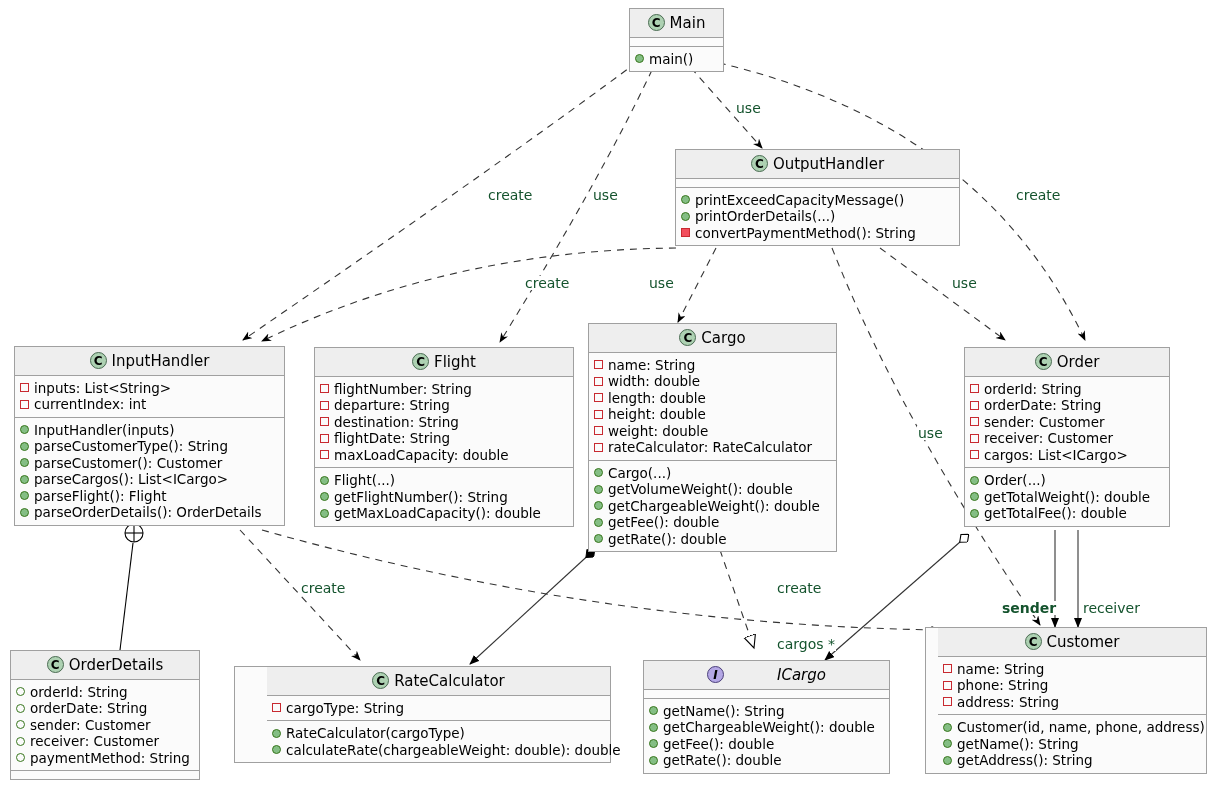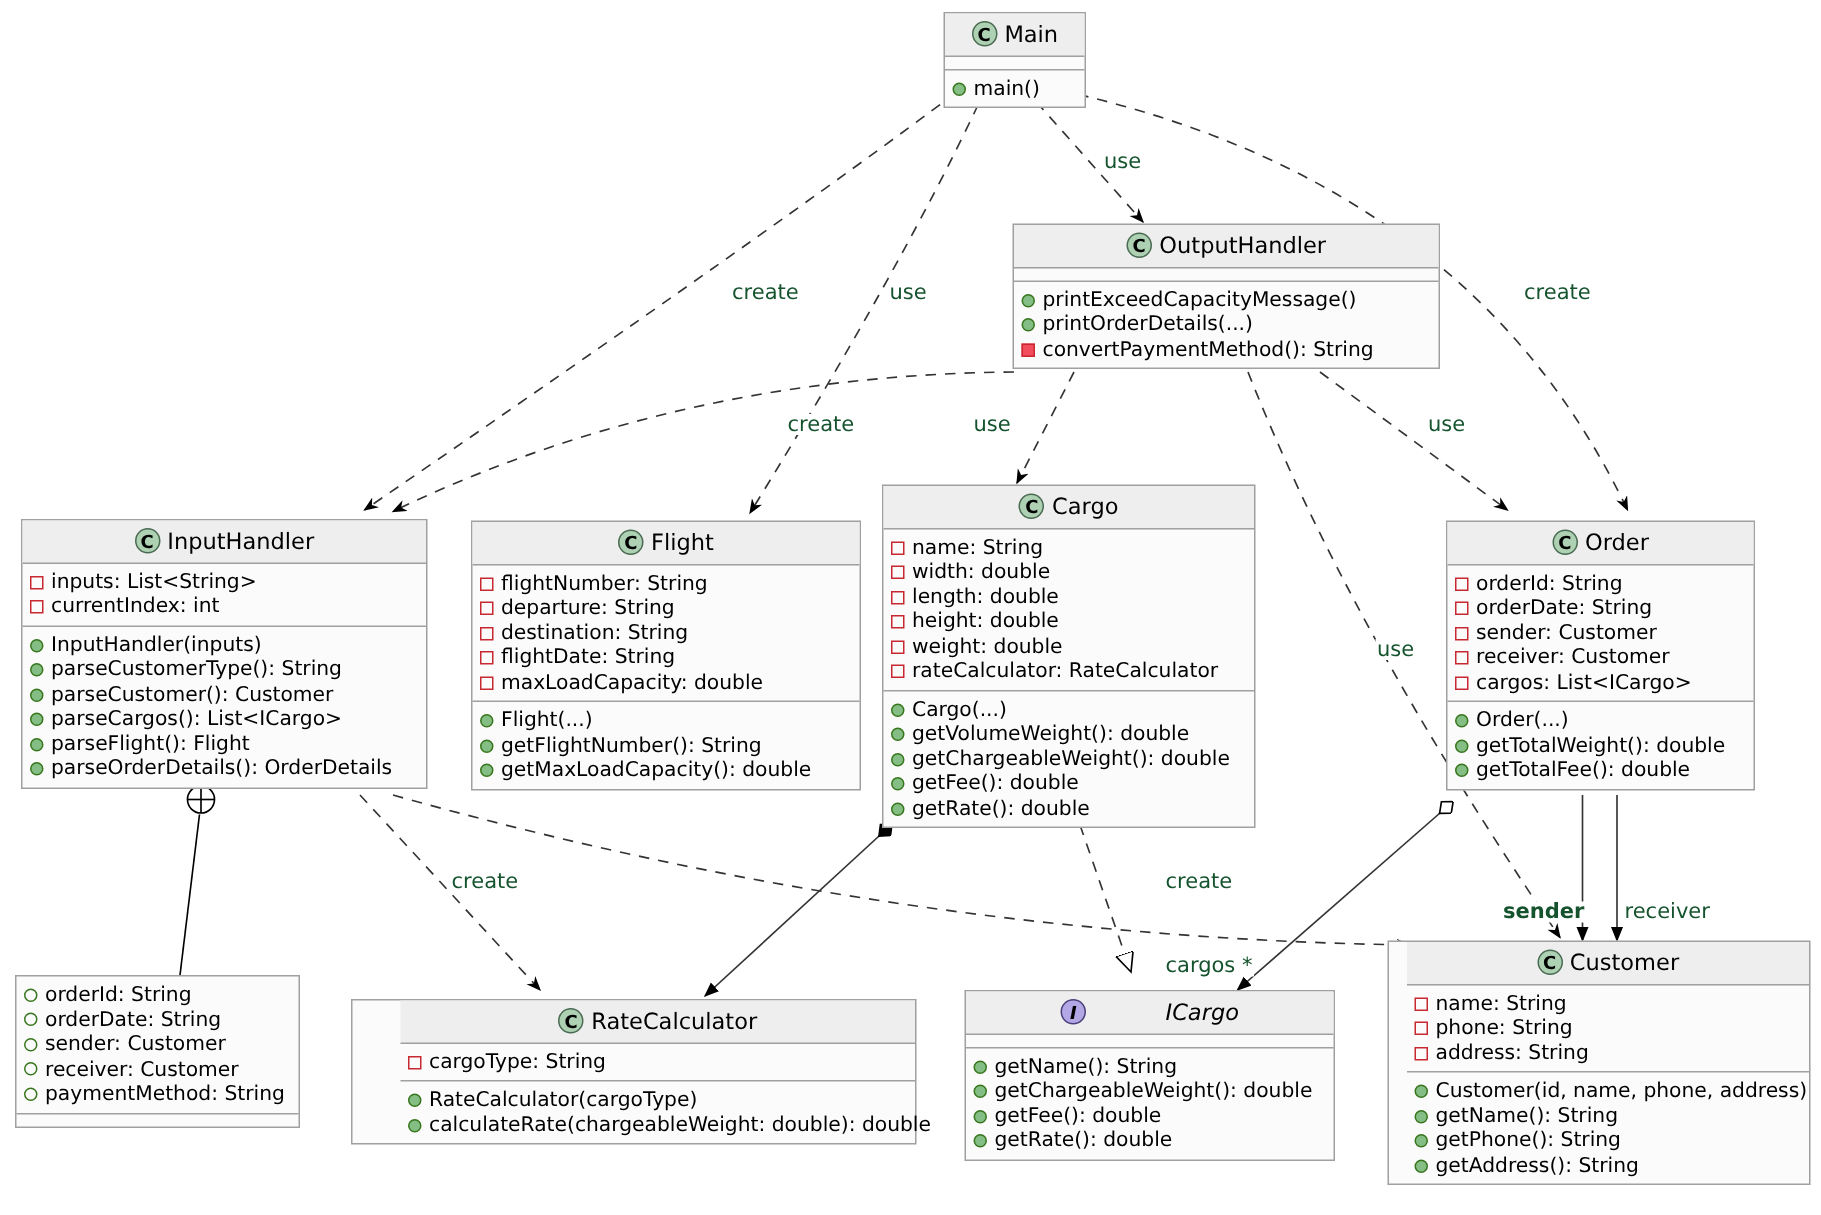--- a/index.html
+++ b/index.html
@@ -419,20 +419,23 @@
           <span>getTotalWeight(): double</span>
         </div>
       <div class="member">
           <span class="vis pub-method"></span>
           <span>getTotalFee(): double</span>
         </div>
     </div>
   </div>
 
   <div class="uml-class" style="left:10px; top:650px; width:190px;">
+    <div class="uml-header">
+      <span class="badge c">C</span><span class="cls-name">OrderDetails</span>
+    </div>
     <div class="uml-section">
       <div class="member">
           <span class="vis pkg-field"></span>
           <span>orderId: String</span>
         </div>
       <div class="member">
           <span class="vis pkg-field"></span>
           <span>orderDate: String</span>
         </div>
       <div class="member">
@@ -520,22 +523,18 @@
       <div class="member">
           <span class="vis pub-method"></span>
           <span>Customer(id, name, phone, address)</span>
         </div>
       <div class="member">
           <span class="vis pub-method"></span>
           <span>getName(): String</span>
         </div>
       <div class="member">
           <span class="vis pub-method"></span>
-          <span>getPhone(): String</span>
-        </div>
-      <div class="member">
-          <span class="vis pub-method"></span>
           <span>getAddress(): String</span>
         </div>
     </div>
   </div>
 
 </div>
 
 </body></html>

